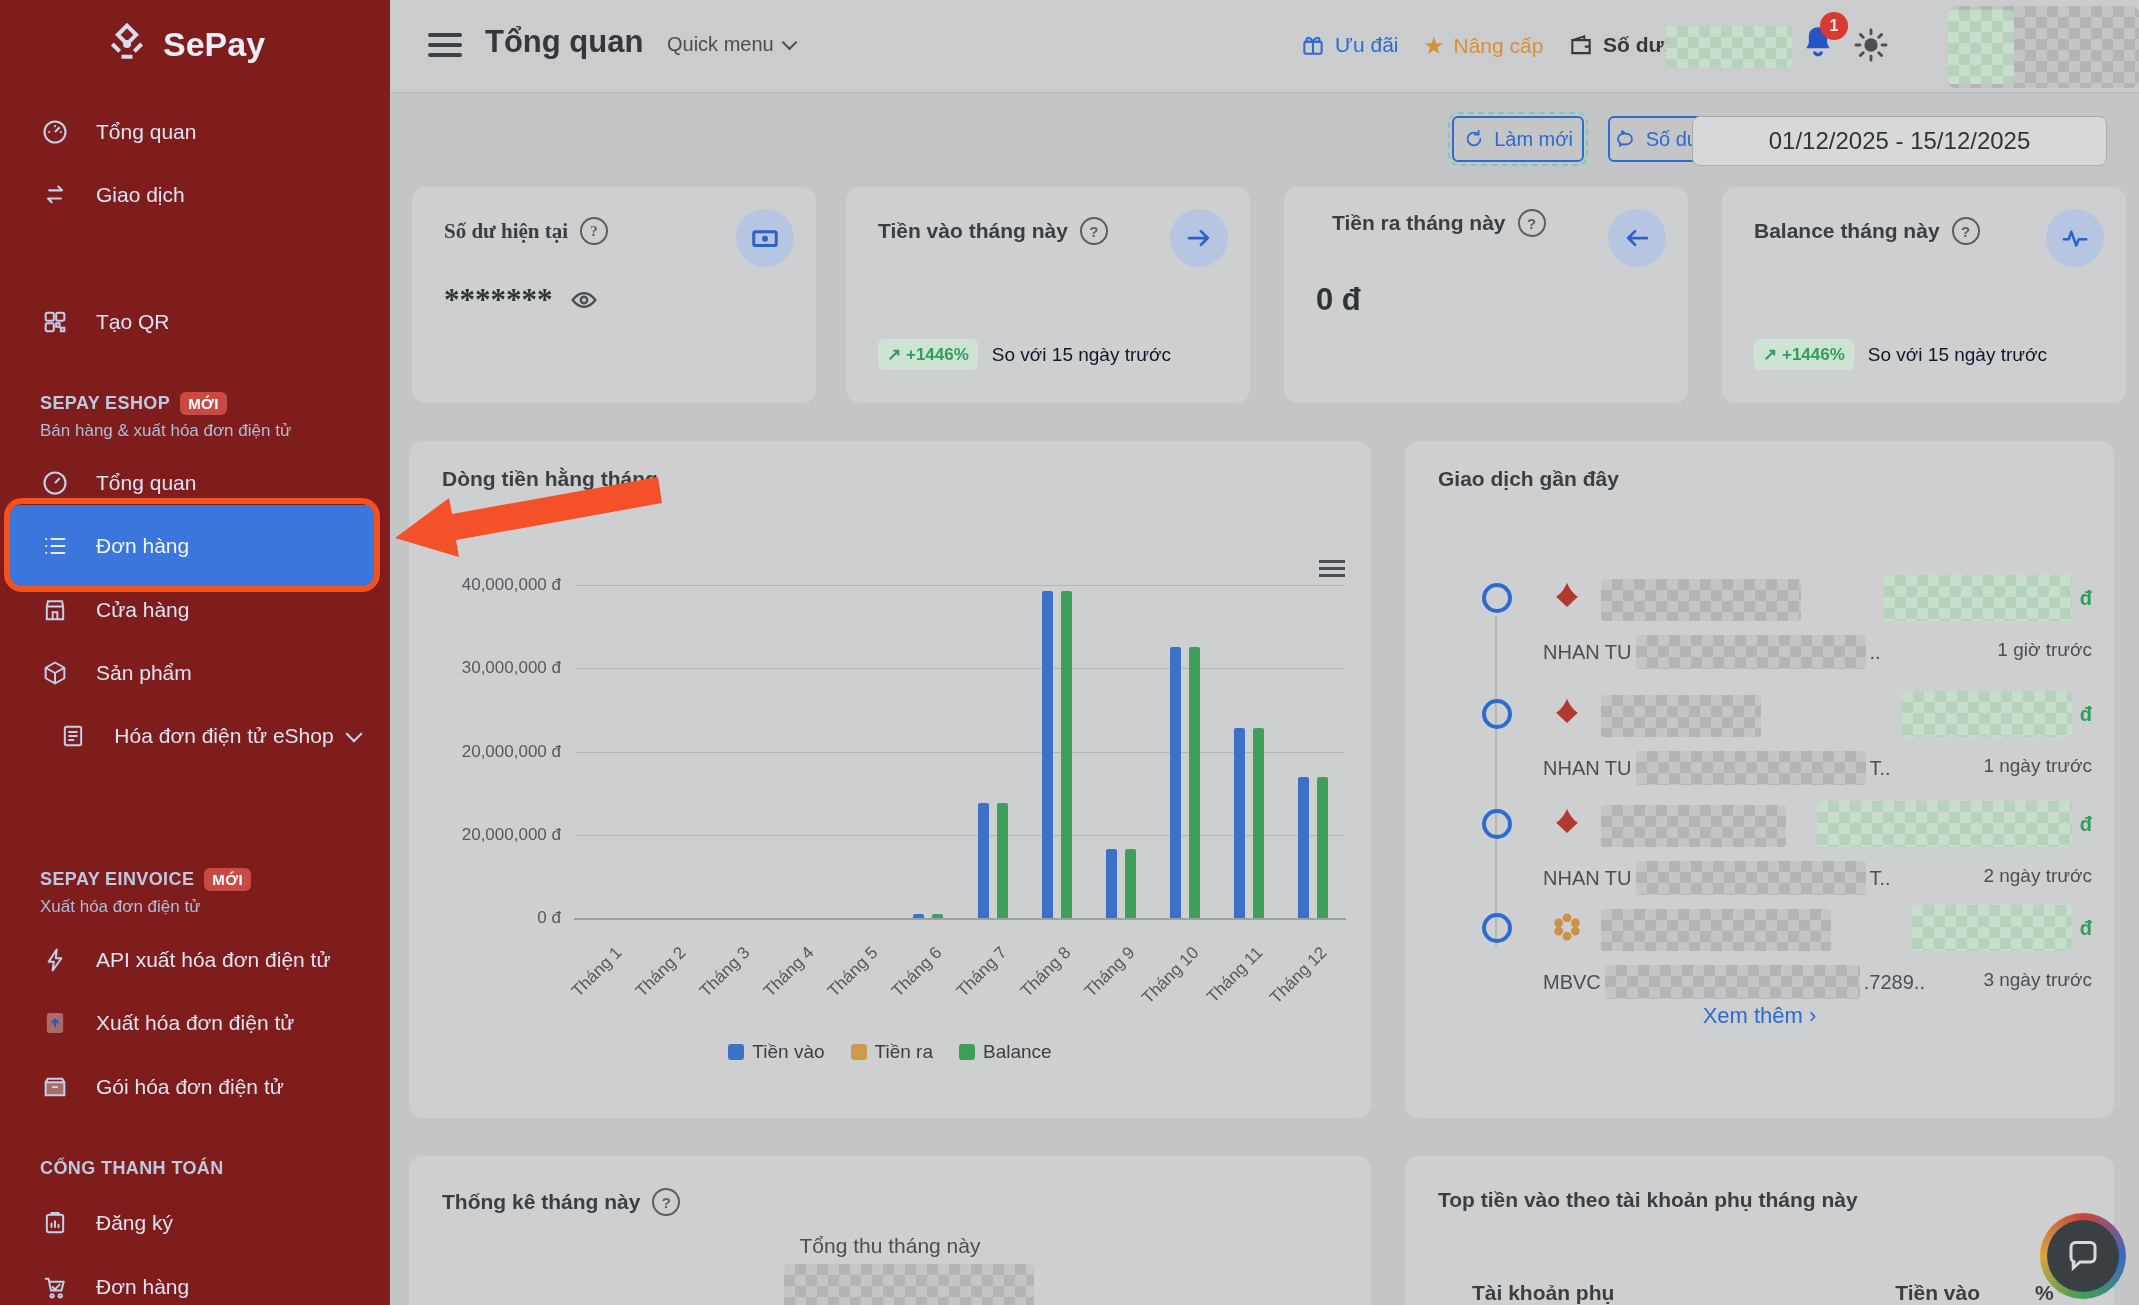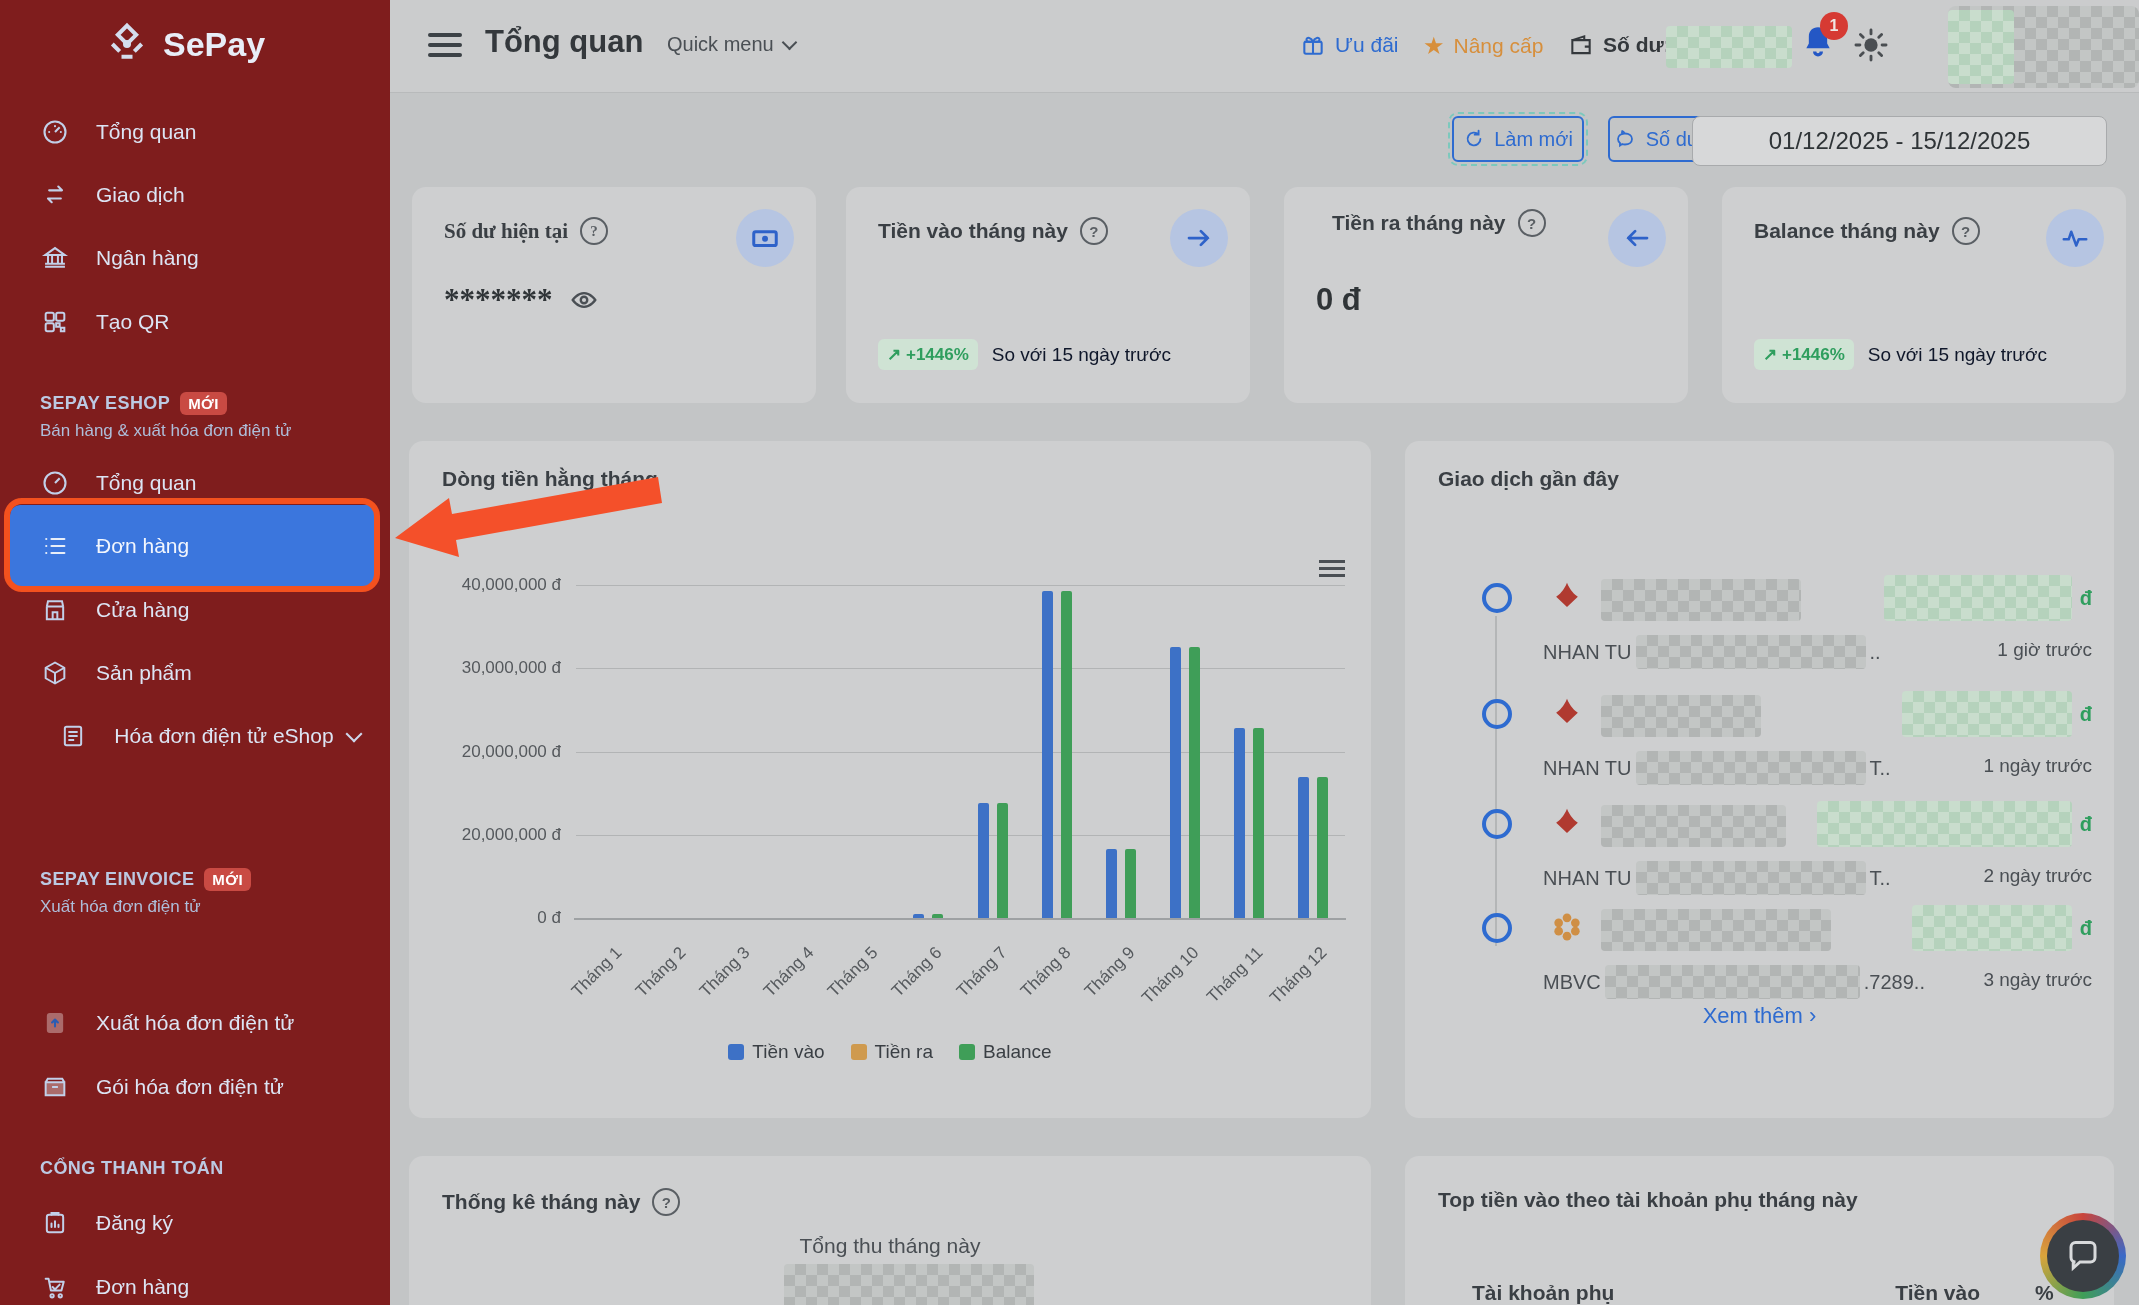--- a/index.html
+++ b/index.html
@@ -96,28 +96,20 @@
       <span>Tổng quan</span>
     </div>
     <div class="sb-item" style="top:165px;">
       <span class="ic">
           <svg width="28" height="28" viewBox="0 0 24 24" fill="none" stroke="currentColor" stroke-width="1.8" stroke-linecap="round" stroke-linejoin="round">
             <path d="M7 8h11l-3.2-3.2M17 15H6l3.2 3.2"></path>
           </svg>
         </span>
       <span>Giao dịch</span>
     </div>
-    <div class="sb-item" style="top:228px;">
-      <span class="ic">
-          <svg width="28" height="28" viewBox="0 0 24 24" fill="none" stroke="currentColor" stroke-width="1.7">
-            <path d="M3.5 9.5h17L12 3.5zM6 9.5V17M9.5 9.5V17M14.5 9.5V17M18 9.5V17M3.5 19.5h17M3.5 17h17"></path>
-          </svg>
-        </span>
-      <span>Ngân hàng</span>
-    </div>
     <div class="sb-item" style="top:292px;">
       <span class="ic">
           <svg width="28" height="28" viewBox="0 0 24 24" fill="none" stroke="currentColor" stroke-width="1.7">
             <rect x="4" y="4" width="7" height="7" rx="1.5"></rect>
             <rect x="13" y="4" width="7" height="7" rx="1.5"></rect>
             <rect x="4" y="13" width="7" height="7" rx="1.5"></rect>
             <path d="M13 13h3v3h-3zM17 17h3v3h-3z"></path>
           </svg>
         </span>
       <span>Tạo QR</span>
@@ -173,20 +165,28 @@
       <span>Hóa đơn điện tử eShop</span>
       <span class="chev"></span>
     </div>
 
     <div class="sb-sec" style="top:868px;">
       <span>SEPAY EINVOICE</span>
       <span class="badge-new">MỚI</span>
     </div>
     <div class="sb-sub" style="top:897px;">Xuất hóa đơn điện tử</div>
 
+    <div class="sb-item" style="top:930px;">
+      <span class="ic">
+          <svg width="28" height="28" viewBox="0 0 24 24" fill="none" stroke="currentColor" stroke-width="1.7" stroke-linejoin="round">
+            <path d="M13.5 3L6.5 13.5h4.5L10 21l7.5-10.5h-4.8z"></path>
+          </svg>
+        </span>
+      <span>API xuất hóa đơn điện tử</span>
+    </div>
     <div class="sb-item" style="top:993px;">
       <span class="ic">
           <svg width="28" height="28" viewBox="0 0 24 24">
             <rect x="5" y="3.5" width="14" height="17" rx="2.5" fill="rgba(255,255,255,.35)"></rect>
             <path d="M12 15V9M9.5 11.5L12 9l2.5 2.5" fill="none" stroke="#2a5cb4" stroke-width="1.8" stroke-linecap="round" stroke-linejoin="round"></path>
           </svg>
         </span>
       <span>Xuất hóa đơn điện tử</span>
     </div>
     <div class="sb-item" style="top:1057px;">

